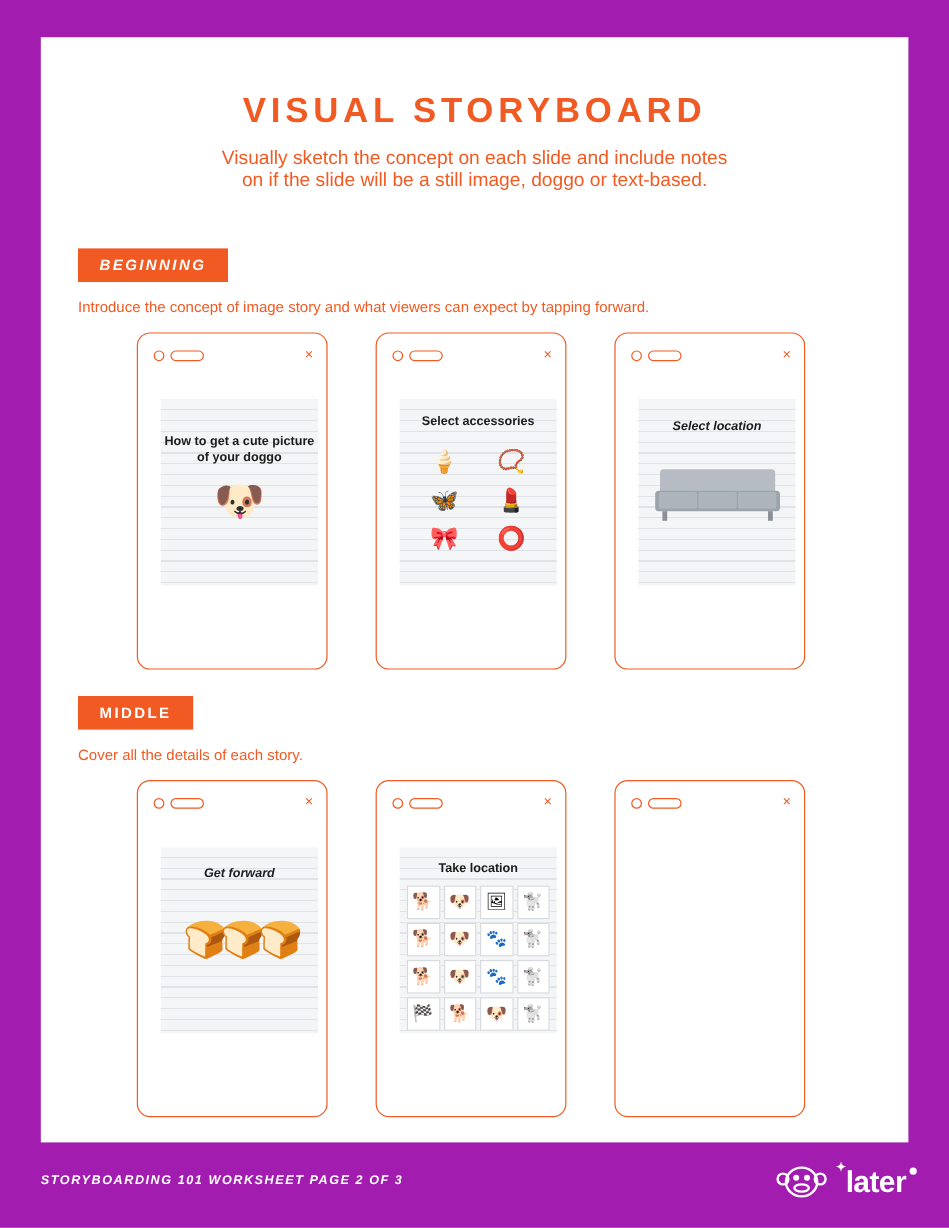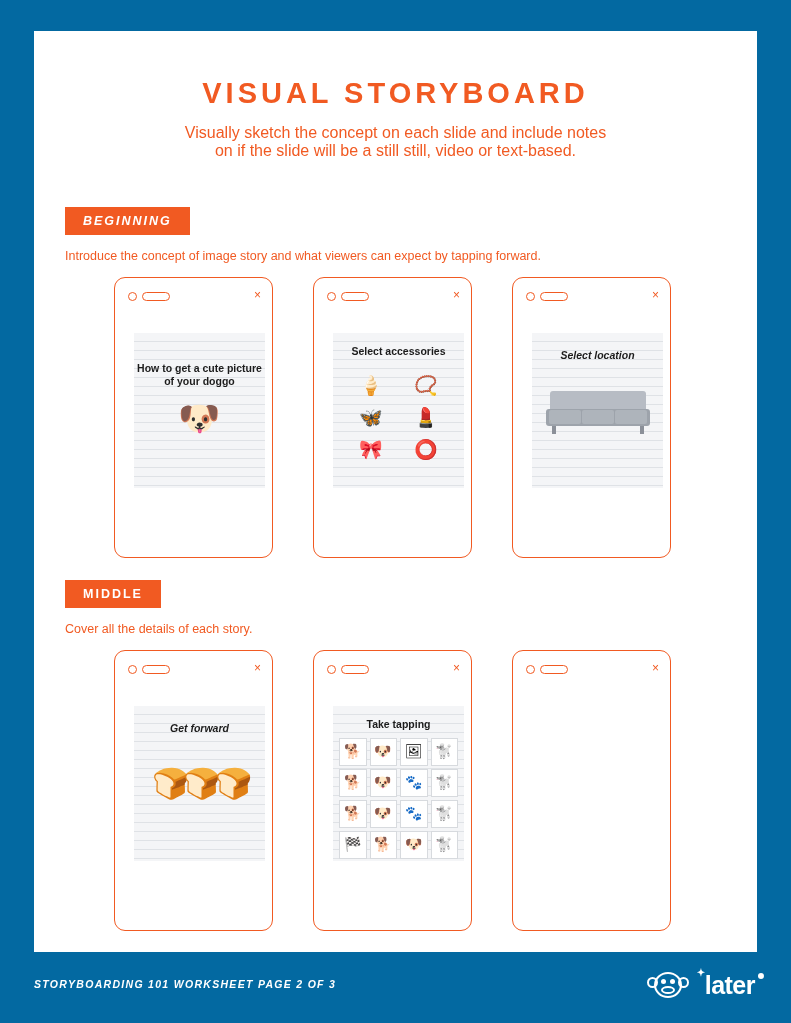--- a/index.html
+++ b/index.html
@@ -10,21 +10,21 @@
     width: 791px;
     height: 1023px;
     background: #F15A22;
     font-family: "Liberation Sans", sans-serif;
     overflow: hidden;
   }
   .page {
     position: relative;
     width: 791px;
     height: 1023px;
-    background: #0369a1;
+    background: #a21caf;
     box-sizing: border-box;
   }
   .sheet {
     position: absolute;
     left: 34px;
     top: 31px;
     width: 723px;
     height: 921px;
     background: #FFFFFF;
   }
@@ -323,21 +323,21 @@
 </style>
 </head>
 <body>
 
 <div class="page">
   <div class="sheet">
 
     <div class="title">VISUAL STORYBOARD</div>
     <div class="subtitle">
       <div>Visually sketch the concept on each slide and include notes</div>
-      <div>on if the slide will be a still still, video or text-based.</div>
+      <div>on if the slide will be a still image, doggo or text-based.</div>
     </div>
 
     <div class="tag-row-1">
       <span class="section-tag">BEGINNING</span>
     </div>
     <div class="section-desc">Introduce the concept of image story and what viewers can expect by tapping forward.</div>
 
     <div class="frames">
 
       <div class="phone">
@@ -412,21 +412,21 @@
         </div>
       </div>
 
       <div class="phone">
         <div class="phone-head">
           <span class="head-circle"></span>
           <span class="head-pill"></span>
         </div>
         <div class="phone-close">×</div>
         <div class="slide">
-          <div class="slide-title t2">Take tapping</div>
+          <div class="slide-title t2">Take location</div>
           <div class="collage">
             <div class="collage-cell">🐕</div>
             <div class="collage-cell">🐶</div>
             <div class="collage-cell">🖼</div>
             <div class="collage-cell">🐩</div>
             <div class="collage-cell">🐕</div>
             <div class="collage-cell">🐶</div>
             <div class="collage-cell">🐾</div>
             <div class="collage-cell">🐩</div>
             <div class="collage-cell">🐕</div>

